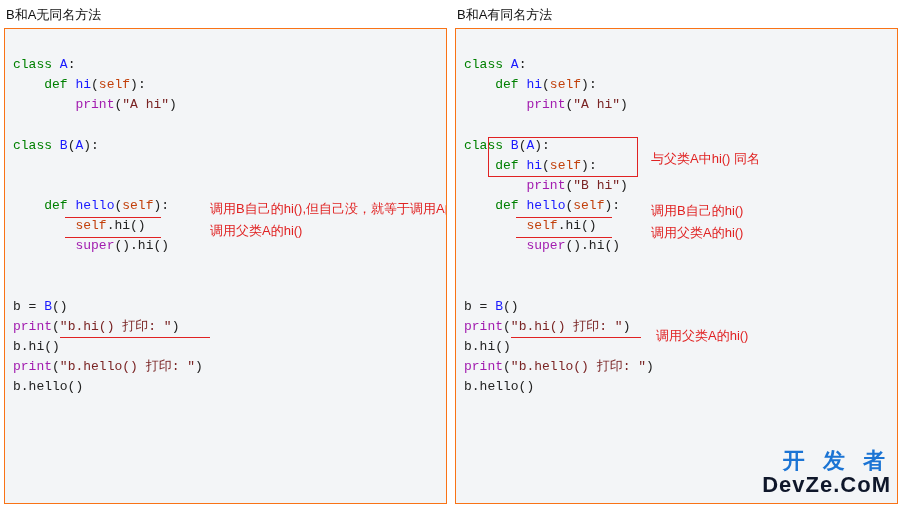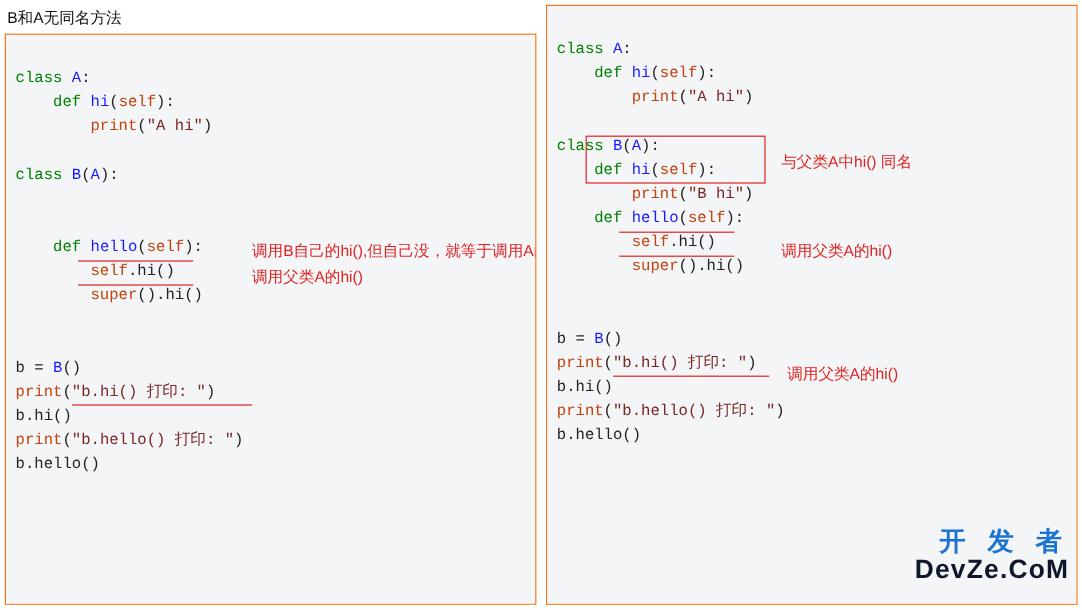--- a/index.html
+++ b/index.html
@@ -44,21 +44,21 @@
   }
   .code {
     background: #f3f5f7;
     padding: 6px 8px 8px 8px;
     line-height: 1.55;
     white-space: pre;
     position: relative;
   }
   .kw { color: #008001; }          
   .name { color: #1919ff; }
-  .builtin { color: #c2410c; }     
+  .builtin { color: #a21caf; }     
   .str { color: #7a2424; }
   .var { color: #222; }
   .purple { color: #c2410c; }
   
   .note {
     color: #e02222;
     font-family: "Microsoft YaHei", SimSun, sans-serif;
     font-size: 13px;
     position: absolute;
     white-space: nowrap;
@@ -69,21 +69,21 @@
     height: 0;
   }
   .rbox {
     position: absolute;
     border: 1.5px solid #e02222;
     pointer-events: none;
   }
   .watermark {
     position: absolute;
     right: 6px;
-    bottom: 16px;
+    bottom: 6px;
     text-align: right;
     line-height: 1.1;
     pointer-events: none;
     font-family: "Microsoft YaHei", SimSun, sans-serif;
   }
   .watermark .row1 { color: #1b74d4; font-size: 22px; letter-spacing: 6px; font-weight: bold; }
   .watermark .row2 { color: #0f172a; font-size: 22px; font-weight: bold; letter-spacing: 1px; }
 </style>
 </head>
 <body>
@@ -116,20 +116,21 @@
         <div class="uline" style="left:60px; top:208px; width:96px;"></div>
         <div class="note" style="left:205px; top:170px;">调用B自己的hi(),但自己没，就等于调用A的hi()</div>
         <div class="note" style="left:205px; top:192px;">调用父类A的hi()</div>
         <div class="uline" style="left:55px; top:308px; width:150px;"></div>
       </div>
 
     </div>
   </div>
 
   <div class="col">
+    <div class="heading">B和A有同名方法</div>
     <div class="panel">
       <div class="code">
 <span class="kw">class</span> <span class="name">A</span>:
     <span class="kw">def</span> <span class="name">hi</span>(<span class="purple">self</span>):
         <span class="builtin">print</span>(<span class="str">"A hi"</span>)
 
 <span class="kw">class</span> <span class="name">B</span>(<span class="name">A</span>):
     <span class="kw">def</span> <span class="name">hi</span>(<span class="purple">self</span>):
         <span class="builtin">print</span>(<span class="str">"B hi"</span>)
     <span class="kw">def</span> <span class="name">hello</span>(<span class="purple">self</span>):
@@ -141,20 +142,21 @@
 <span class="builtin">print</span>(<span class="str">"b.hi() 打印: "</span>)
 <span class="var">b</span>.hi()
 <span class="builtin">print</span>(<span class="str">"b.hello() 打印: "</span>)
 <span class="var">b</span>.hello()
         
         <div class="rbox" style="left:32px; top:108px; width:150px; height:40px;"></div>
         <div class="note" style="left:195px; top:120px;">与父类A中hi() 同名</div>
         
         <div class="uline" style="left:60px; top:188px; width:96px;"></div>
         <div class="uline" style="left:60px; top:208px; width:96px;"></div>
+        <div class="note" style="left:195px; top:172px;">调用B自己的hi()</div>
         <div class="note" style="left:195px; top:194px;">调用父类A的hi()</div>
         
         <div class="uline" style="left:55px; top:308px; width:130px;"></div>
         <div class="note" style="left:200px; top:297px;">调用父类A的hi()</div>
       </div>
 
       <div class="watermark">
         <div class="row1">开 发 者</div>
         <div class="row2">DevZe.CoM</div>
       </div>

